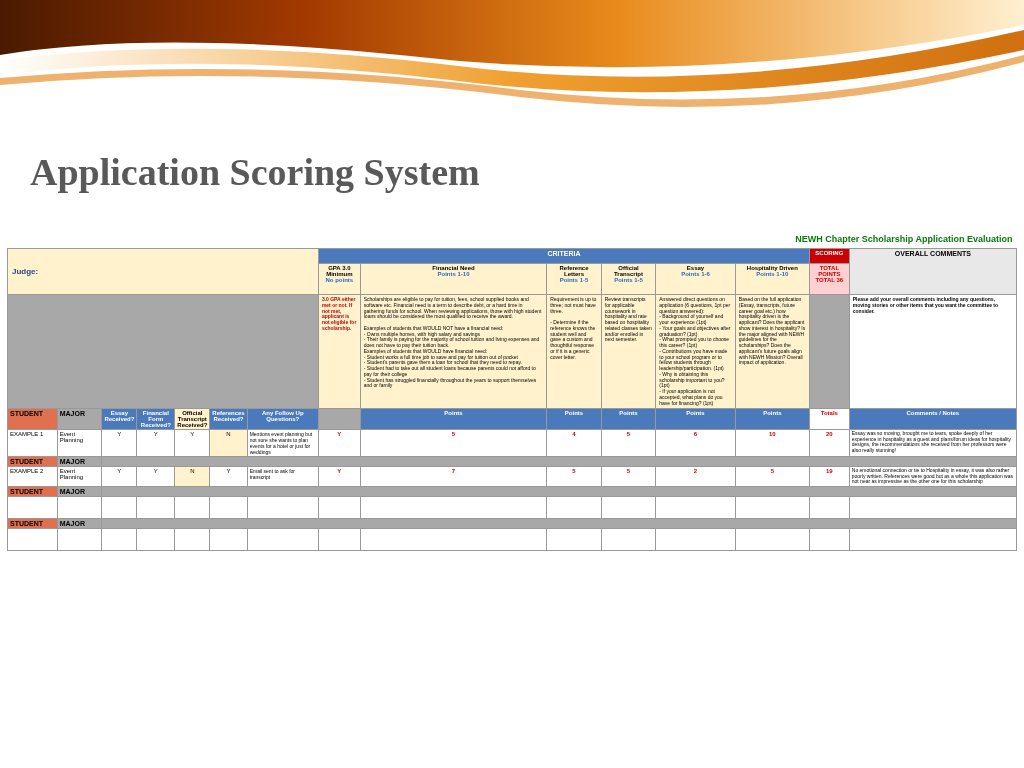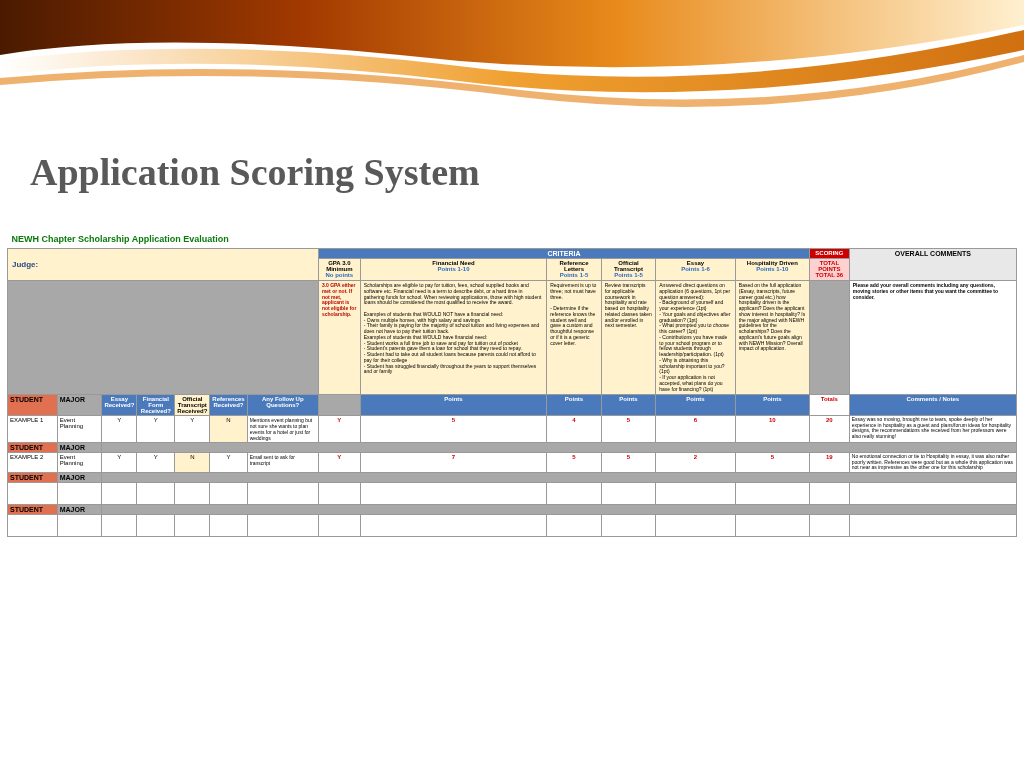--- a/index.html
+++ b/index.html
@@ -4,24 +4,24 @@
 <style>
   * { box-sizing: border-box; margin: 0; padding: 0; }
   body { width: 1024px; height: 768px; font-family: Georgia, serif; background: #fff; overflow: hidden; position: relative; }
   .swoosh { position: absolute; top: 0; left: 0; width: 1024px; height: 150px; z-index: 0; }
   .content { position: relative; z-index: 1; padding: 150px 30px 0 30px; }
   h1 { font-size: 38px; font-weight: bold; color: #595959; margin-bottom: 16px; }
   h2 { font-size: 19px; font-weight: bold; color: #000; margin: 0 0 18px 32px; }
   .sheet { position: absolute; left: 0; top: 230px; width: 1024px; font-family: Arial, sans-serif; font-size: 6px; }
   .sheet table { border-collapse: collapse; width: 1010px; margin-left: 7px; }
   .sheet td, .sheet th { border: 1px solid #999; padding: 1px 2px; vertical-align: top; }
-  .title-row td { border: none; text-align: left; font-weight: bold; color: #0a7a0a; font-size: 9px; padding: 4px; }
+  .title-row td { border: none; text-align: right; font-weight: bold; color: #0a7a0a; font-size: 9px; padding: 4px; }
   .crit-head { background: #4a7abc; color: #fff; font-weight: bold; text-align: center; font-size: 7px; }
   .scoring-head { background: #c00; color: #fff; font-weight: bold; text-align: center; font-size: 6px; }
-  .judge { background: #fff2cc; font-weight: bold; color: #2a4a8a; font-size: 8px; padding: 11px 4px !important; }
+  .judge { background: #fff2cc; font-weight: bold; color: #2a4a8a; font-size: 8px; padding: 18px 4px !important; }
   .pts-head { background: #fff2cc; text-align: center; font-size: 6px; }
   .pts-head .lbl { font-weight: bold; }
   .pts-head .rng { color: #2a6bc4; font-weight: bold; }
   .tot-head { background: #ffd0d0; color: #c00; font-weight: bold; text-align: center; font-size: 6px; }
   .oc-head { background: #e8e8e8; font-weight: bold; text-align: center; font-size: 7px; }
   .desc { background: #fff2cc; font-size: 5px; line-height: 1.15; padding: 2px 3px !important; }
   .desc.red { color: #b00; font-weight: bold; }
   .col-head { background: #4a7abc; color: #fff; font-weight: bold; text-align: center; font-size: 6px; }
   .stud-head { background: #e07050; font-weight: bold; font-size: 7px; }
   .maj-head { background: #a8a8a8; font-weight: bold; font-size: 7px; }

